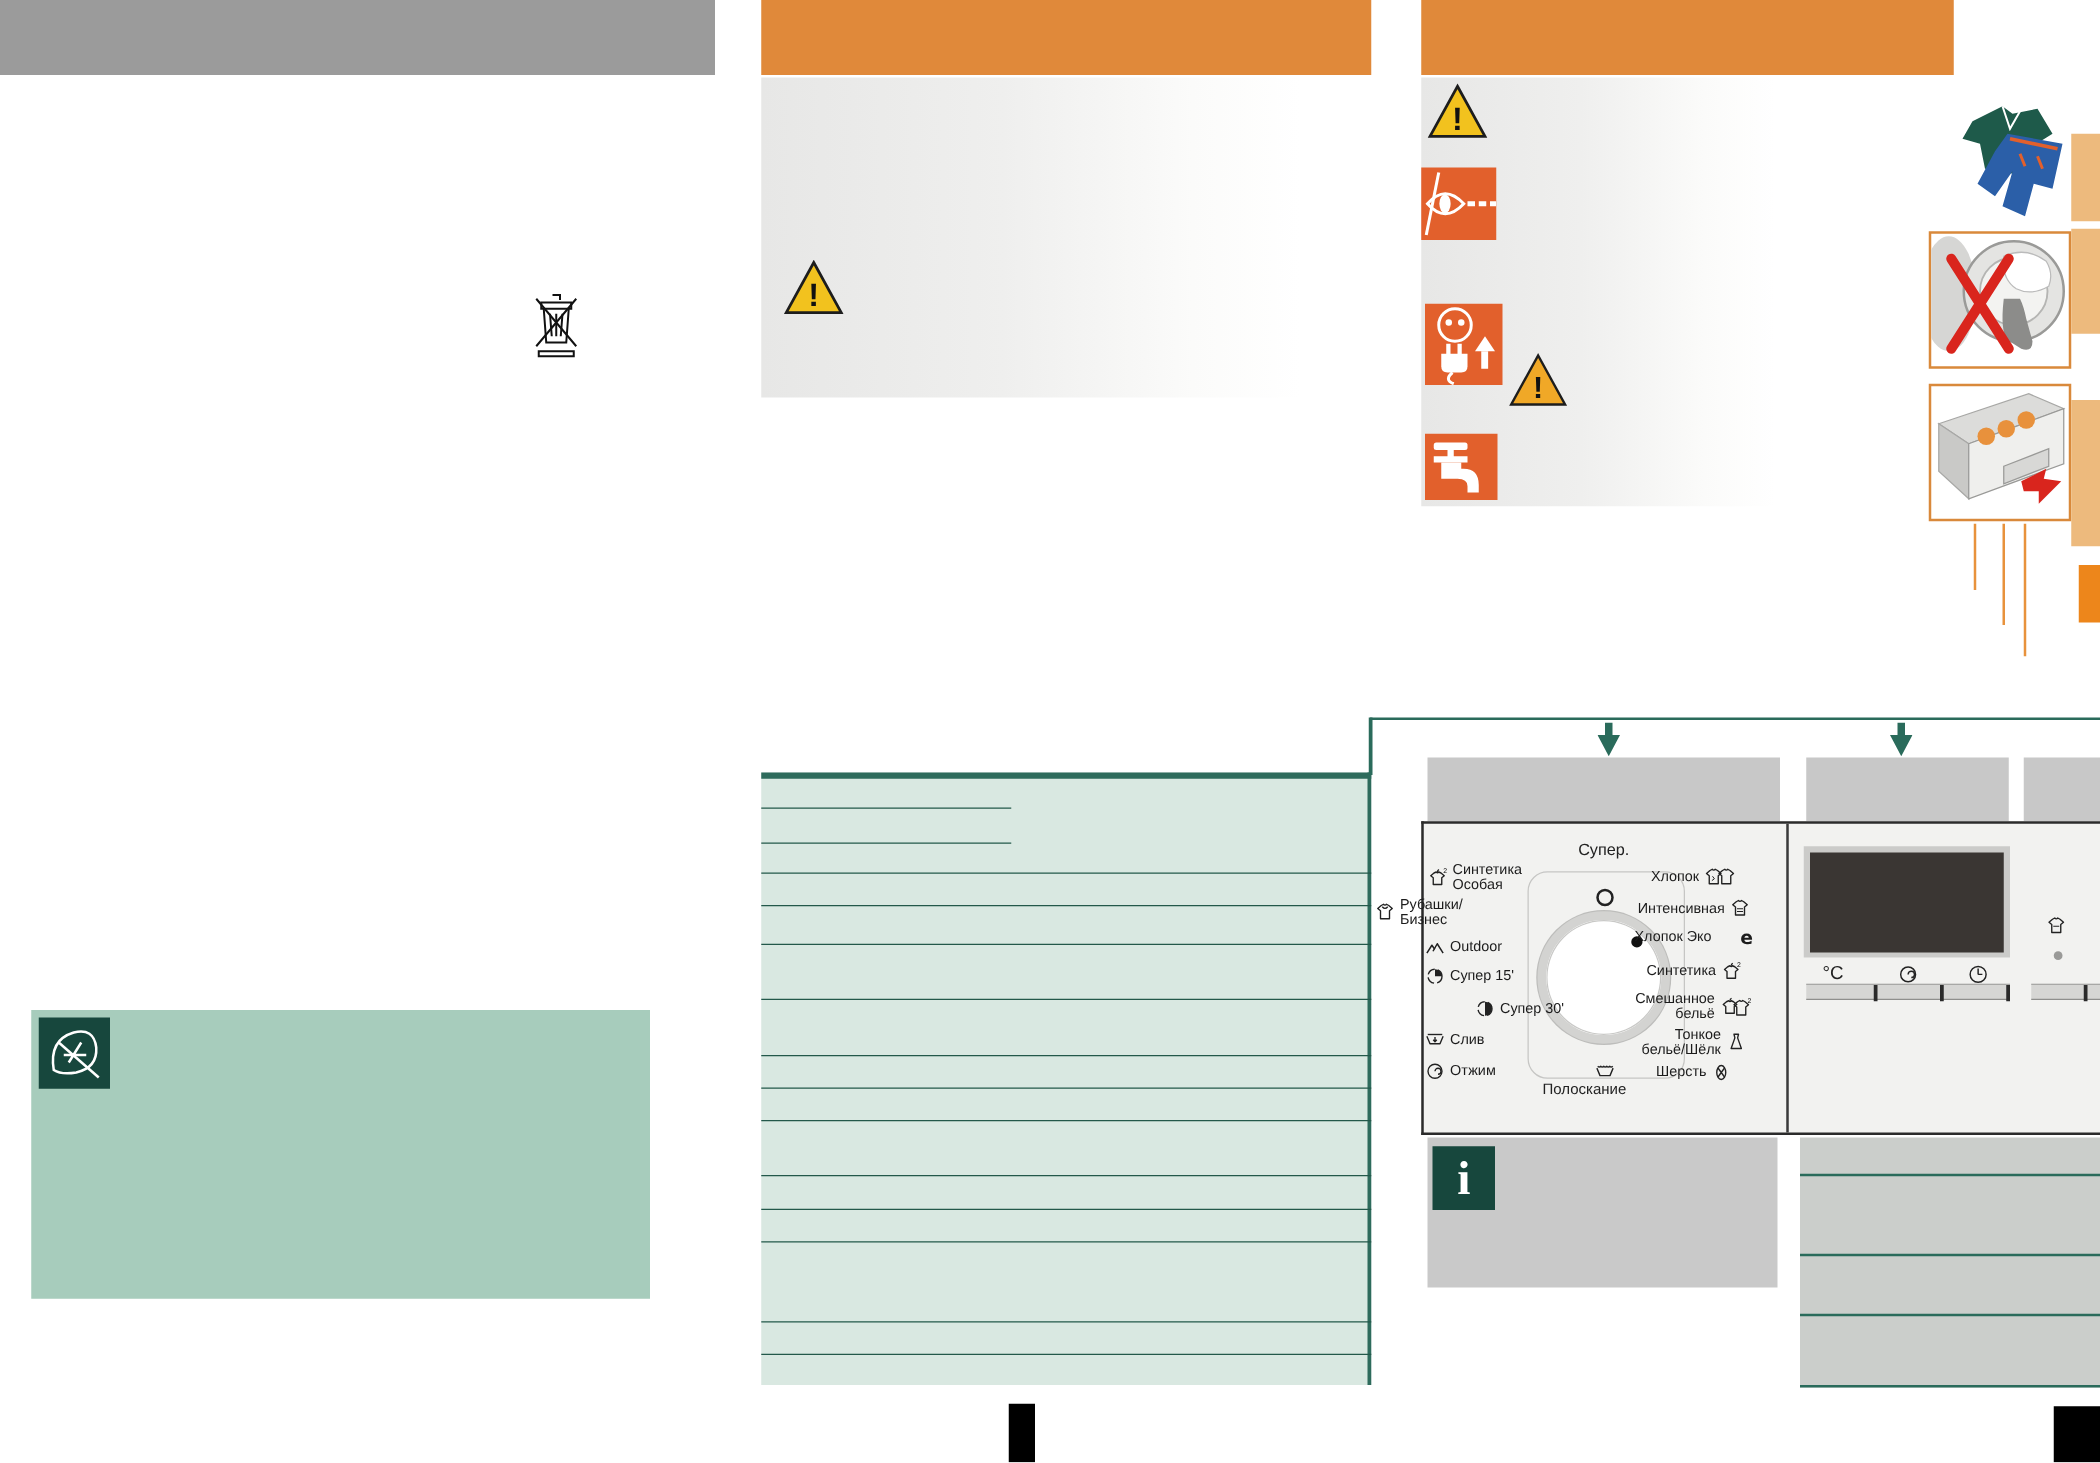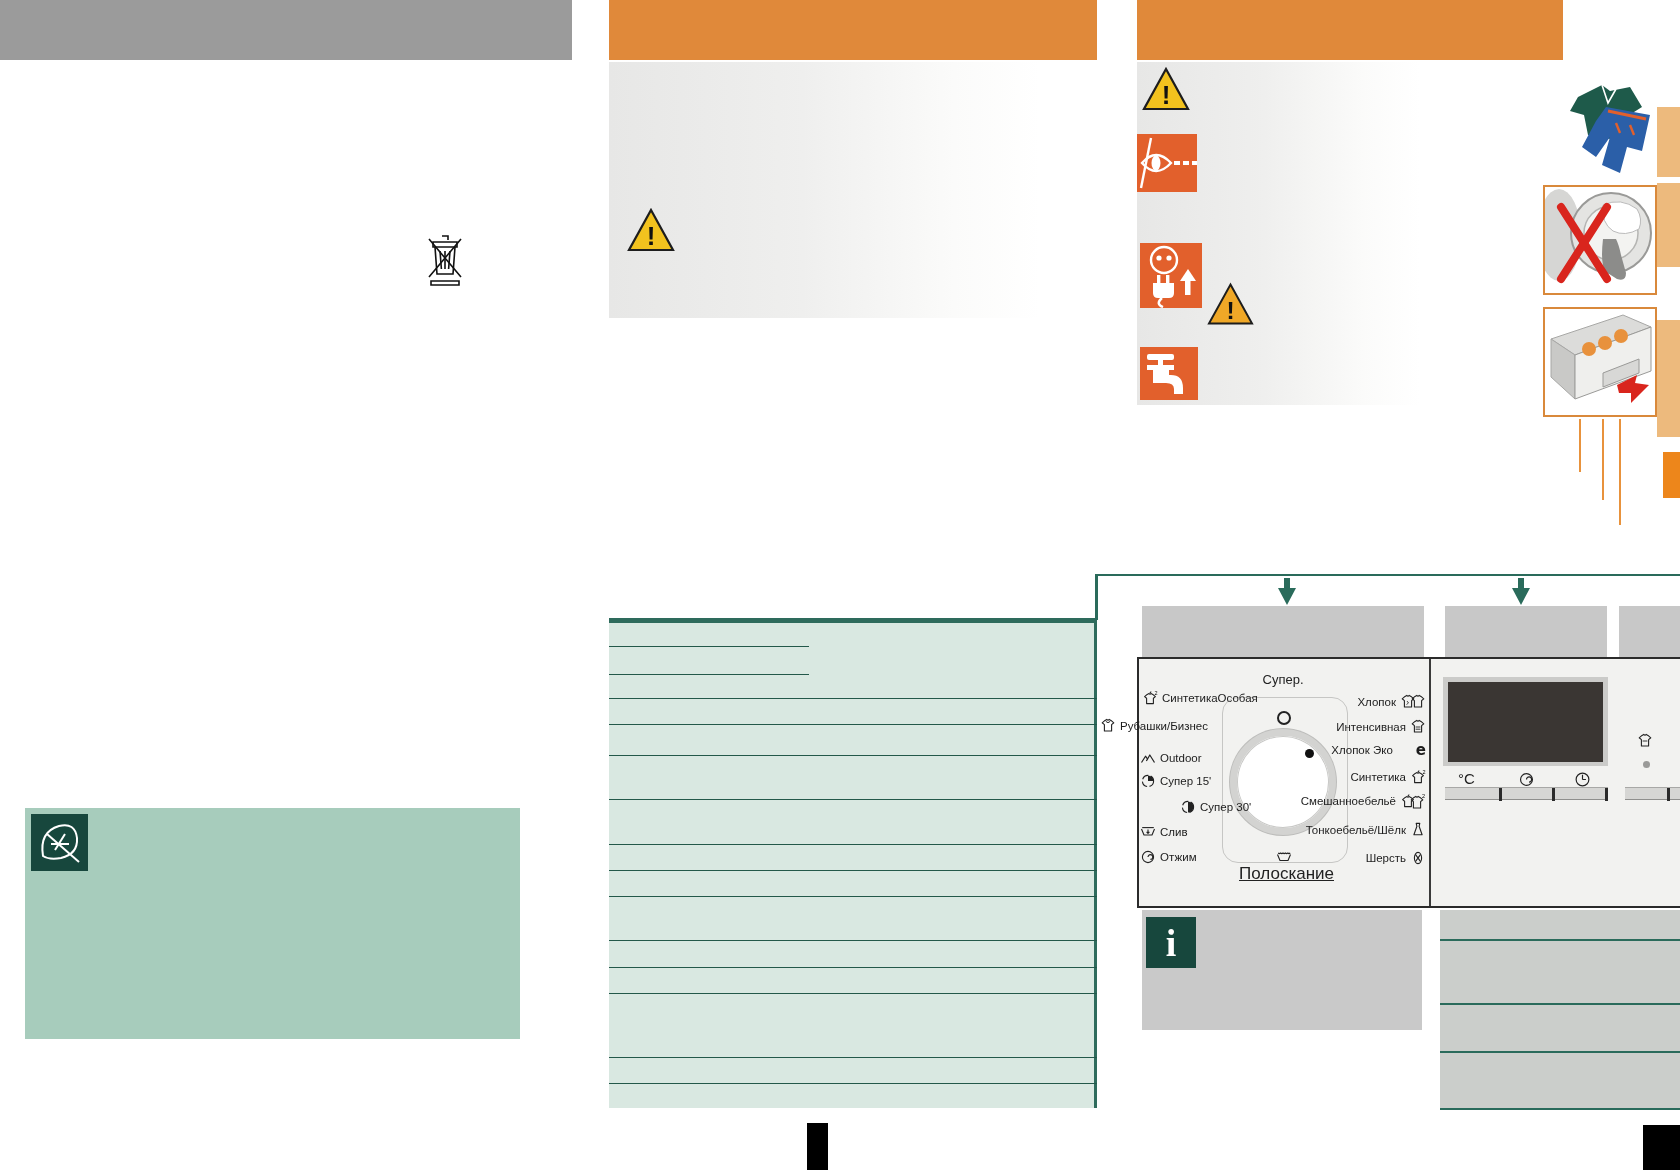--- a/index.html
+++ b/index.html
@@ -15,22 +15,22 @@
           border-top:5px solid #2E6B5C;border-right:3px solid #2E6B5C;box-sizing:border-box;}
   .tline{position:absolute;left:609px;width:488px;height:1px;background:#23584a;}
   .tline.short{width:200px;}
   
   .teal-line{position:absolute;background:#2A6B5B;}
   .label-box{position:absolute;top:606px;height:51px;background:#C8C8C8;}
   
   #panel{position:absolute;left:1137px;top:657px;width:543px;height:251px;background:#F2F2F0;
          border:2px solid #2b2b2b;border-right:none;box-sizing:border-box;}
   .prog{position:absolute;display:flex;align-items:center;gap:4px;font-size:11.5px;line-height:12px;color:#1c1c1c;}
-  .prog .lbl{display:flex;}
-  .prog.right{justify-content:flex-end;text-align:right;}
+  .prog .lbl{display:flex;flex-direction:column;}
+  .prog.right{justify-content:center;text-align:right;}
   .pi{width:16px;height:16px;flex:0 0 auto;}
   .pi.w{width:26px;}
   .eco-e{font-weight:bold;font-size:15px;font-family:"DejaVu Sans",sans-serif;}
   .dial-bracket{position:absolute;left:1222px;top:697px;width:124px;height:164px;border:1px solid #c6c6c4;border-radius:16px;}
   .dial-ring{position:absolute;left:1230px;top:729px;width:92px;height:92px;background:#fff;
              border:7px solid #D3D3D1;border-radius:50%;box-shadow:0 0 0 1px #bdbdbb, inset 0 0 0 1px #c9c9c7;}
   .dial-dot{position:absolute;left:1305px;top:749px;width:9px;height:9px;background:#111;border-radius:50%;}
   .dial-mark{position:absolute;left:1277px;top:711px;width:10px;height:10px;border:2px solid #222;border-radius:50%;background:transparent;}
   .btnbar{position:absolute;height:13px;background:#D6D6D4;border-top:1px solid #a8a8a6;border-bottom:1px solid #8f8f8d;box-sizing:border-box;}
   .tick{position:absolute;width:3px;height:13px;background:#2a2a2a;top:0;}
@@ -316,21 +316,21 @@
         <use href="#g-spiral"></use>
       </svg>
     <span class="lbl">
         <span>Отжим</span>
       </span>
   </div>
 
   <svg class="abs pi" viewBox="0 0 16 16" style="left:1276px;top:849px;">
       <use href="#g-tub"></use>
     </svg>
-  <div class="abs" style="left:1234px;top:864px;width:100px;text-align:right;font-size:17px;text-decoration:underline;">Полоскание</div>
+  <div class="abs" style="left:1234px;top:864px;width:100px;text-align:left;font-size:12px;">Полоскание</div>
 
   <div class="prog right" style="left:1284px;top:694px;width:142px;">
     <span class="lbl">
         <span>Хлопок</span>
       </span>
     <svg class="pi w" viewBox="0 0 26 16">
         <use href="#g-shirt"></use>
         <path d="M7 7 l1.5 2 l-2 1.5" stroke="#222" fill="none" stroke-width="0.8"></path>
         <use href="#g-shirt" x="10"></use>
       </svg>

